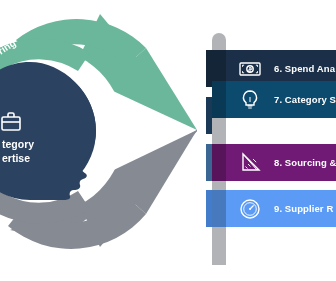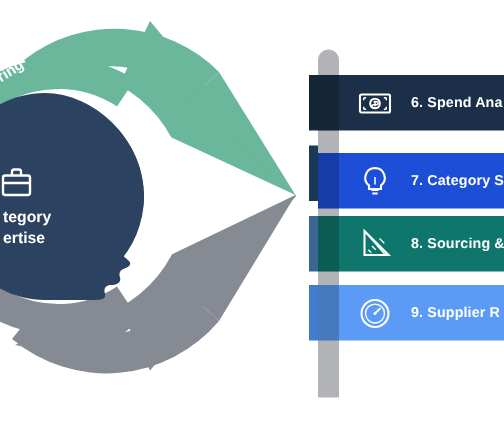--- a/index.html
+++ b/index.html
@@ -194,34 +194,34 @@
           <path d="M4.5 8.2 h1.6 M4.5 8.2 v1.6" stroke-width="1"></path>
           <path d="M19.5 8.2 h-1.6 M19.5 8.2 v1.6" stroke-width="1"></path>
           <path d="M4.5 15.8 h1.6 M4.5 15.8 v-1.6" stroke-width="1"></path>
           <path d="M19.5 15.8 h-1.6 M19.5 15.8 v-1.6" stroke-width="1"></path>
         </svg>
       </div>
       <div class="sign-label">6. Spend Ana</div>
     </div>
 
     <div class="sign-arm" style="top:97px; background:#1a3957;"></div>
-    <div class="sign" style="top:102px; background:#1d4ed8;">
+    <div class="sign" style="top:81px; background:#0c4a6e;">
       <div class="shadow"></div>
       <div class="sign-icon">
         <svg width="24" height="24" viewBox="0 0 24 24" fill="none" stroke="#ffffff" stroke-width="1.4">
           <path d="M12 3 a6.5 6.5 0 0 0 -4 11.6 V17 h8 v-2.4 A6.5 6.5 0 0 0 12 3 Z"></path>
           <path d="M9.6 17.8 h4.8 M10.2 20 h3.6" stroke-width="1.2"></path>
           <path d="M12 9 v5" stroke-width="1"></path>
         </svg>
       </div>
       <div class="sign-label">7. Category S</div>
     </div>
 
     <div class="sign-arm" style="top:144px; background:#3a6694;"></div>
-    <div class="sign" style="top:144px; background:#0f766e;text-align:center;">
+    <div class="sign" style="top:144px; background:#701a75;text-align:center;">
       <div class="shadow"></div>
       <div class="sign-icon">
         <svg width="24" height="24" viewBox="0 0 24 24" fill="none" stroke="#ffffff" stroke-width="1.4">
           <path d="M5 3 L5 19 L21 19 Z"></path>
           <path d="M5 3 L19 19" stroke-width="1"></path>
           <path d="M7.5 15.5 l2 2 M10 13 l2.5 2.5 M12.5 10.5 l3 3 M15 8 l3.2 3.2" stroke-width="0.9"></path>
         </svg>
       </div>
       <div class="sign-label">8. Sourcing &amp;</div>
     </div>

